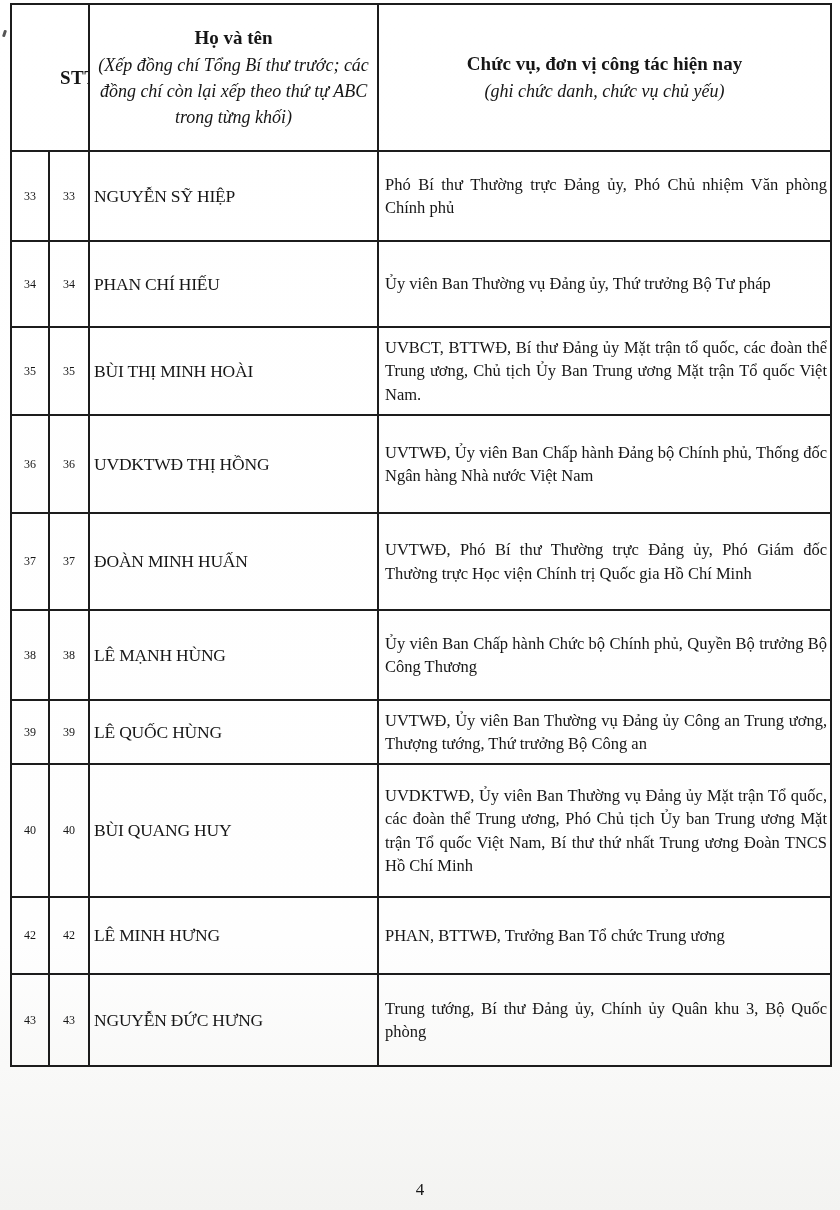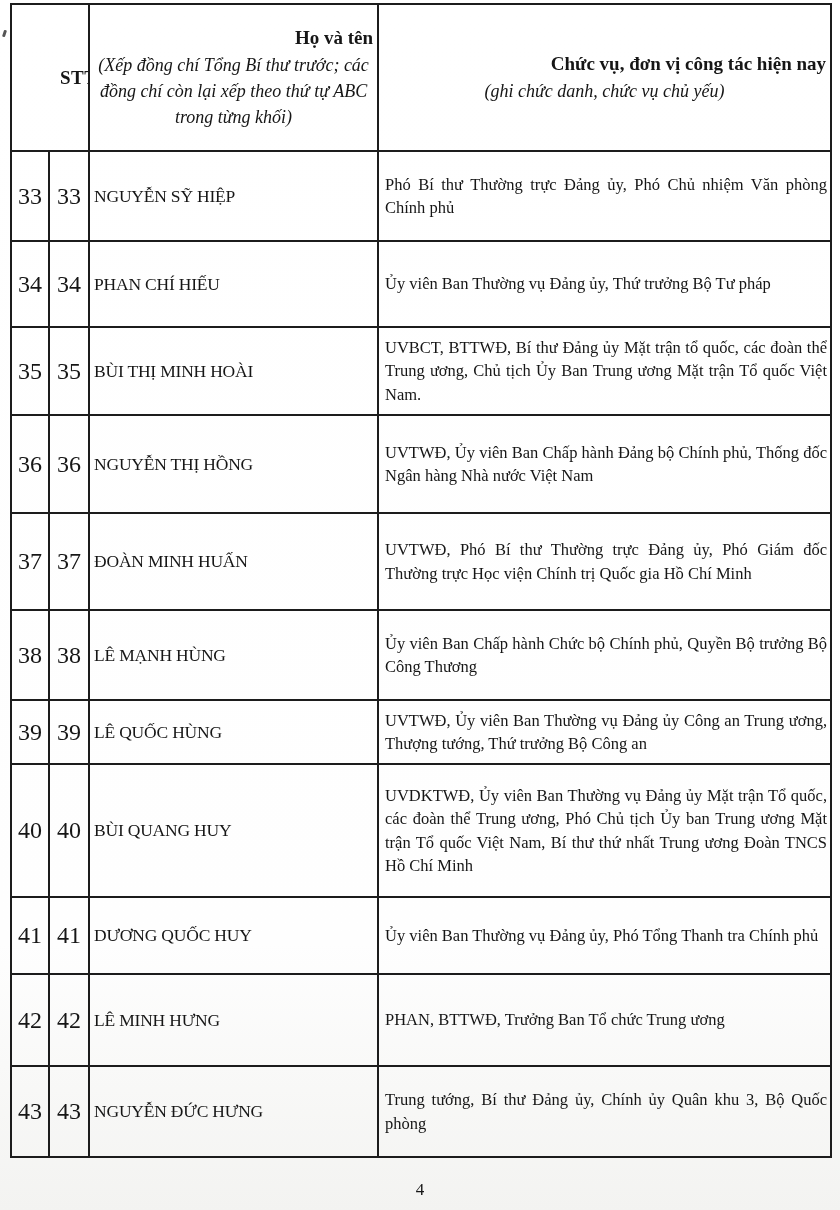--- a/index.html
+++ b/index.html
@@ -47,34 +47,34 @@
   th.th-stt {
     font-size: 19px;
     font-weight: 700;
     text-align: right;
     letter-spacing: 0.5px;
     padding-left: 48px;
   }
   .h-title {
     font-size: 19px;
     font-weight: 700;
-    text-align: right;
+    text-align: center;
     line-height: 1.35;
   }
   .h-note {
     font-size: 18px;
     font-style: italic;
     font-weight: 400;
     text-align: center;
     line-height: 1.45;
     margin-top: 2px;
   }
   td.c-num {
     text-align: center;
-    font-size: 24px;
+    font-size: 12px;
     padding: 2px 1px;
   }
   td.c-name {
     font-size: 17.5px;
     padding-left: 4px;
     letter-spacing: -0.2px;
     white-space: nowrap;
   }
   td.c-pos {
     font-size: 16.5px;
@@ -148,21 +148,21 @@
         <tr>
           <td class="c-num">35</td>
           <td class="c-num">35</td>
           <td class="c-name">BÙI THỊ MINH HOÀI</td>
           <td class="c-pos">UVBCT, BTTWĐ, Bí thư Đảng ủy Mặt trận tổ quốc, các đoàn thể Trung ương, Chủ tịch Ủy Ban Trung ương Mặt trận Tổ quốc Việt Nam.</td>
         </tr>
 
         <tr>
           <td class="c-num">36</td>
           <td class="c-num">36</td>
-          <td class="c-name">NGUYỄN THỊ HỒNG</td>
+          <td class="c-name">UVDKTWĐ THỊ HỒNG</td>
           <td class="c-pos">UVTWĐ, Ủy viên Ban Chấp hành Đảng bộ Chính phủ, Thống đốc Ngân hàng Nhà nước Việt Nam</td>
         </tr>
 
         <tr>
           <td class="c-num">37</td>
           <td class="c-num">37</td>
           <td class="c-name">ĐOÀN MINH HUẤN</td>
           <td class="c-pos">UVTWĐ, Phó Bí thư Thường trực Đảng ủy, Phó Giám đốc Thường trực Học viện Chính trị Quốc gia Hồ Chí Minh</td>
         </tr>
 
@@ -180,26 +180,20 @@
           <td class="c-pos">UVTWĐ, Ủy viên Ban Thường vụ Đảng ủy Công an Trung ương, Thượng tướng, Thứ trưởng Bộ Công an</td>
         </tr>
 
         <tr>
           <td class="c-num">40</td>
           <td class="c-num">40</td>
           <td class="c-name">BÙI QUANG HUY</td>
           <td class="c-pos">UVDKTWĐ, Ủy viên Ban Thường vụ Đảng ủy Mặt trận Tổ quốc, các đoàn thể Trung ương, Phó Chủ tịch Ủy ban Trung ương Mặt trận Tổ quốc Việt Nam, Bí thư thứ nhất Trung ương Đoàn TNCS Hồ Chí Minh</td>
         </tr>
 
-        <tr>
-          <td class="c-num">41</td>
-          <td class="c-num">41</td>
-          <td class="c-name">DƯƠNG QUỐC HUY</td>
-          <td class="c-pos">Ủy viên Ban Thường vụ Đảng ủy, Phó Tổng Thanh tra Chính phủ</td>
-        </tr>
 
         <tr>
           <td class="c-num">42</td>
           <td class="c-num">42</td>
           <td class="c-name">LÊ MINH HƯNG</td>
           <td class="c-pos">PHAN, BTTWĐ, Trưởng Ban Tổ chức Trung ương</td>
         </tr>
 
         <tr>
           <td class="c-num">43</td>

